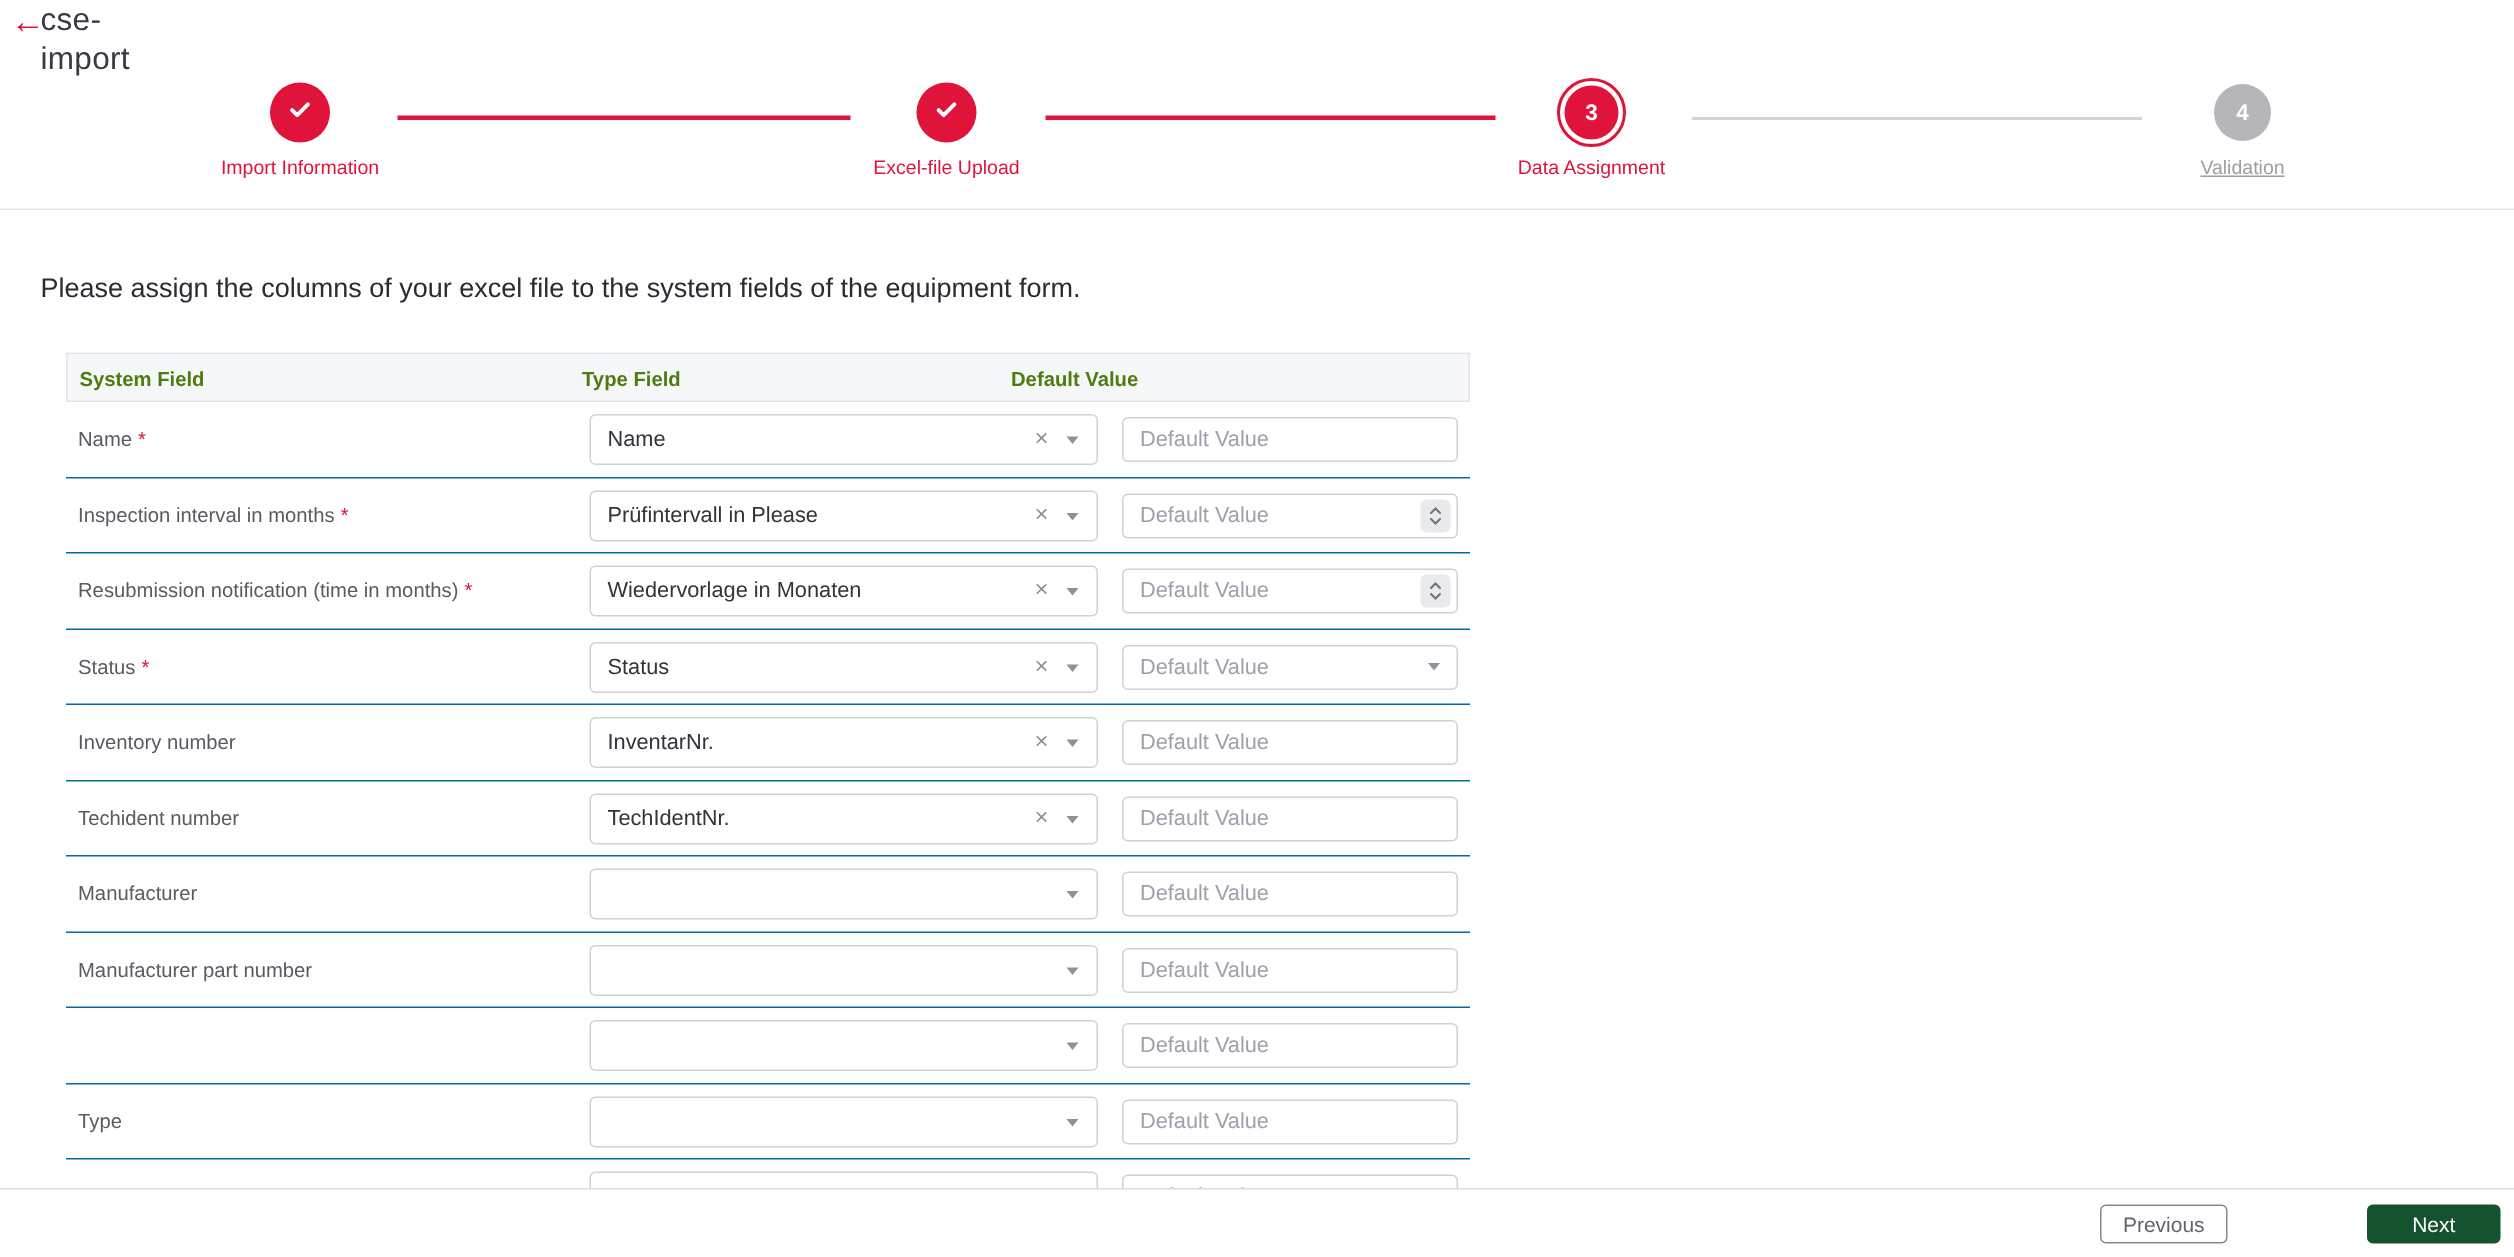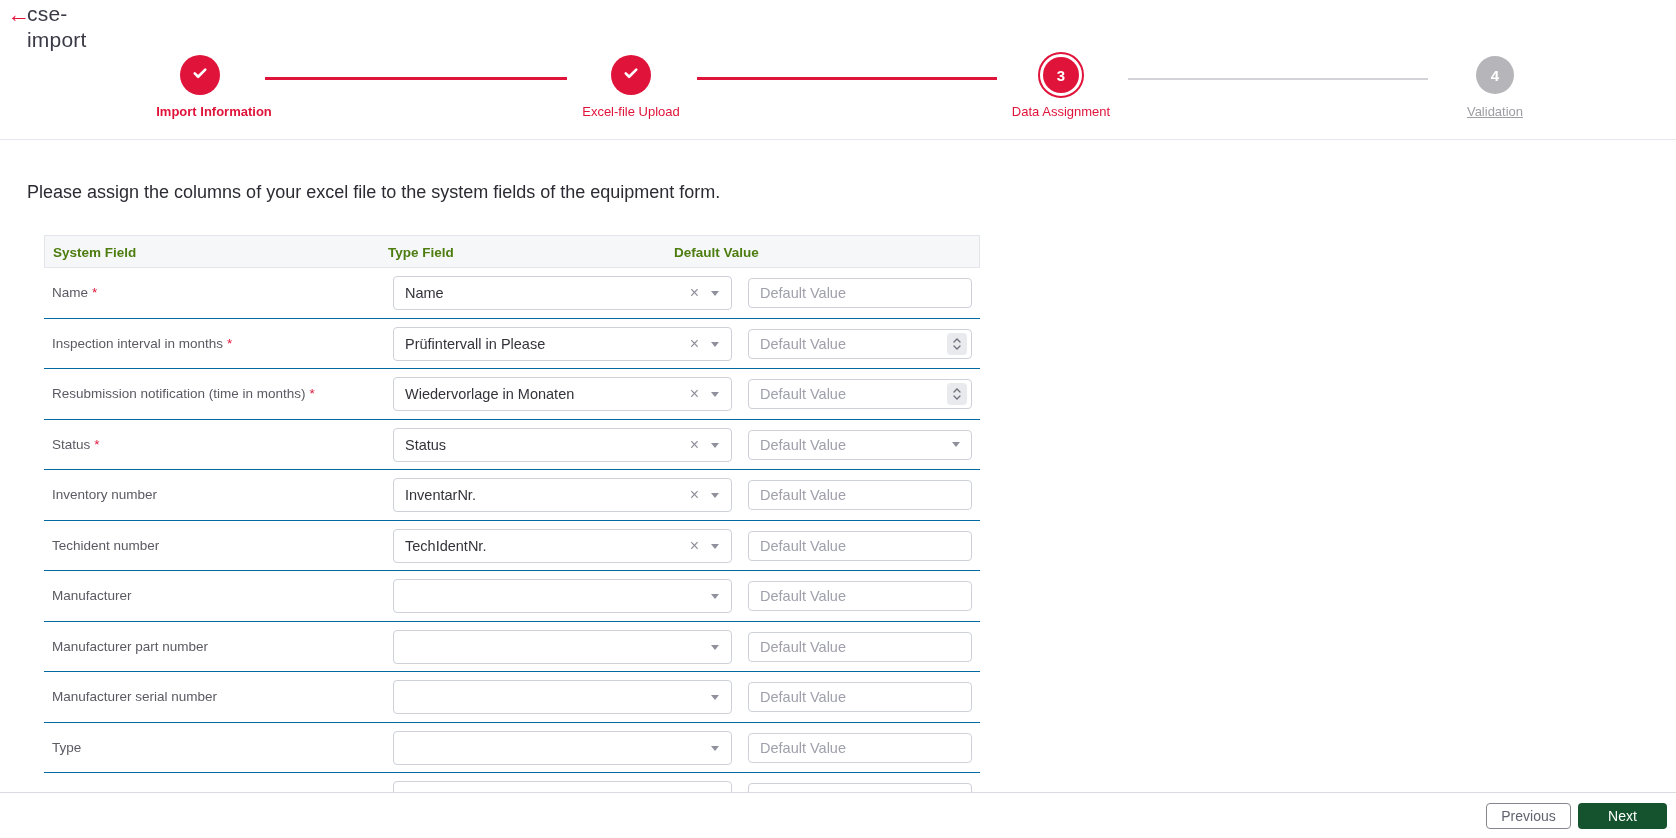--- a/index.html
+++ b/index.html
@@ -125,21 +125,21 @@
   .footer-bar {
     position:absolute; left:0; top:792px; width:1676px; height:46px;
     background:#fff; border-top:1px solid #dadae0;
   }
   .btn {
     position:absolute; top:10px; height:26px; border-radius:4px;
     font-size:14px; font-family:"Liberation Sans", sans-serif;
     display:flex; align-items:center; justify-content:center; cursor:pointer;
   }
   .btn-previous {
-    left:1486px; width:85px; background:#fff;
+    left:1400px; width:85px; background:#fff;
     border:1px solid #85878e; color:#5f646e;
   }
   .btn-next {
     left:1578px; width:89px; background:#14532d; border:none; color:#fff;
   }
 </style>
 </head>
 <body>
 
 <div class="app-header">
@@ -166,21 +166,21 @@
         </svg>
     </span>
   </div>
   <div class="step-current-outer">
     <div class="step-current-inner">3</div>
   </div>
   <div class="step-circle step-upcoming">
     <span>4</span>
   </div>
 
-  <div class="step-label" style="left:104px;font-weight:bold;">Import Information</div>
+  <div class="step-label" style="left:90px;">Import Information</div>
   <div class="step-label" style="left:521px;">Excel-file Upload</div>
   <div class="step-label" style="left:951px;">Data Assignment</div>
   <div class="step-label gray" style="left:1385px;text-decoration:underline;">Validation</div>
 </div>
 
 <div class="section-divider"></div>
 
 <div class="instruction">Please assign the columns of your excel file to the system fields of the equipment form.</div>
 
 <div class="map-table">
@@ -326,24 +326,20 @@
 
       <span class="sel-caret"></span>
     </div>
     <div class="dv-wrap">
       <input class="dv-input" type="text" placeholder="Default Value" style="">
       
       
     </div>
   </div>
       <div class="trow">
-    <div class="sys-label-wrap">
-      <span>Manufacturer serial number</span>
-
-    </div>
     <div class="excel-select">
       <span class="sel-val"></span>
 
       <span class="sel-caret"></span>
     </div>
     <div class="dv-wrap">
       <input class="dv-input" type="text" placeholder="Default Value" style="">
       
       
     </div>

